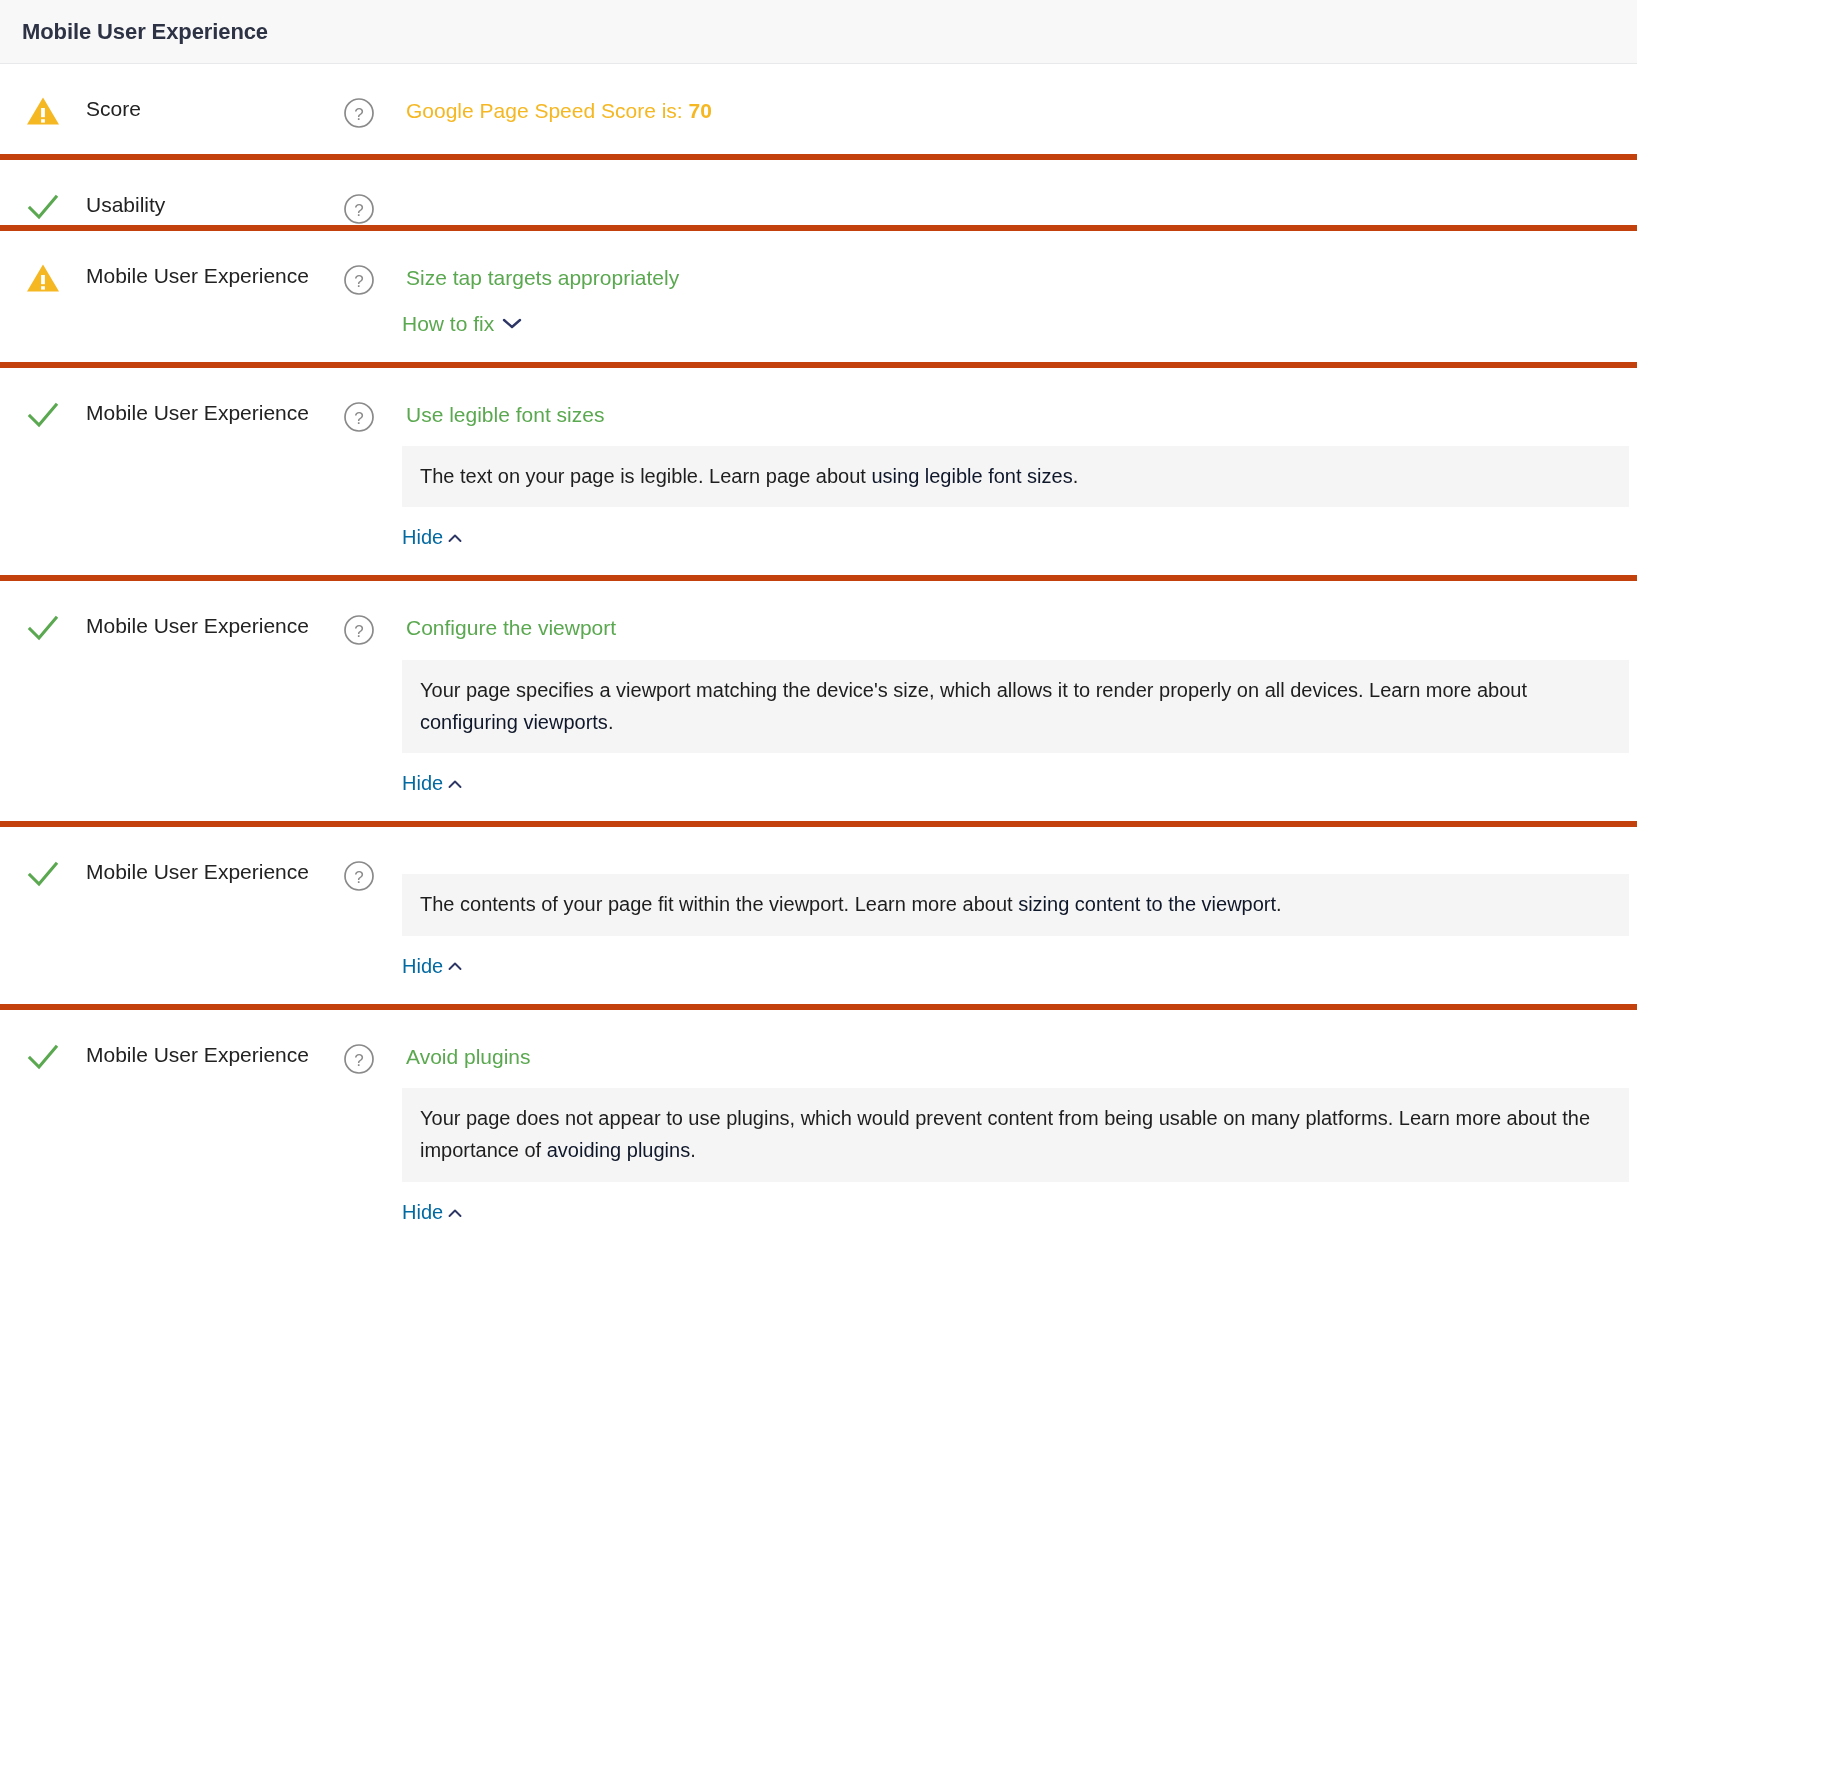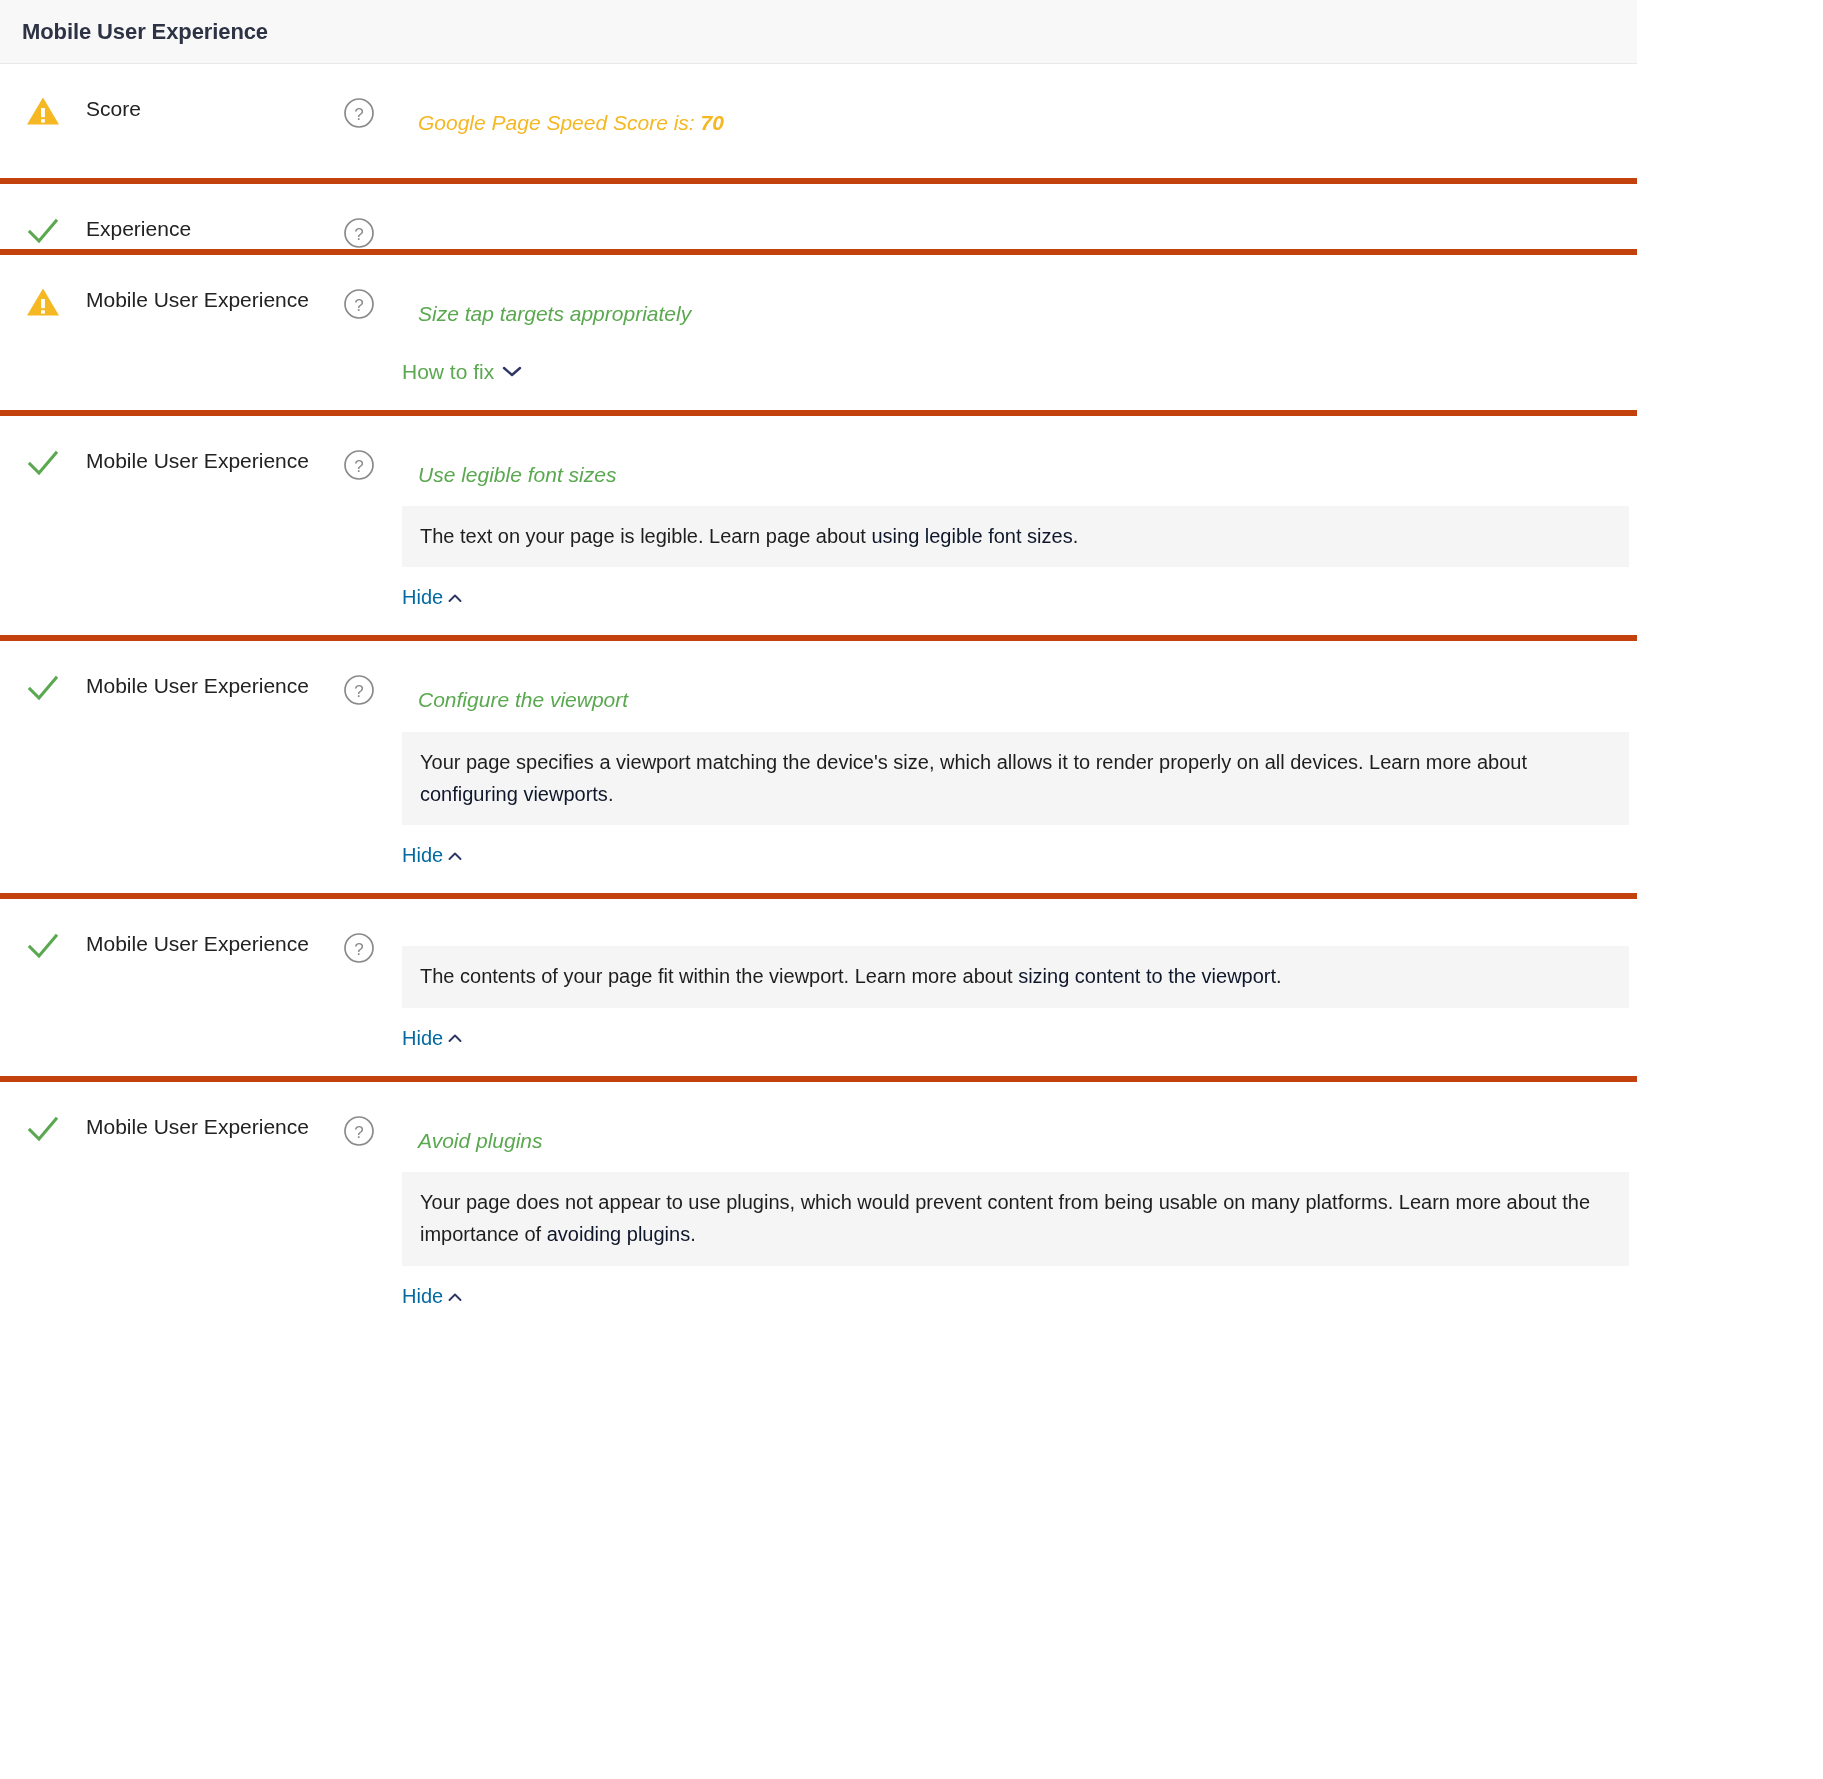--- a/index.html
+++ b/index.html
@@ -107,22 +107,21 @@
     vertical-align: middle;
     margin-left: 4px;
     position: relative;
     top: -1px;
   }
 
   
   .headline {
     font-size: 21px;
     line-height: 1.3;
-    margin: 16px;
-    font-style: italic;
+    margin: 4px;
   }
   .headline.warn { color: #f5b722; }
   .headline.ok   { color: #5aa84f; }
   .headline.link-ok { color: #5aa84f; cursor: pointer; }
 
   .howtofix {
     display: inline-block;
     margin-top: 16px;
     font-size: 21px;
     color: #5aa84f;
@@ -182,21 +181,21 @@
         <div class="col-content">
           <div class="headline warn"><span>Google Page Speed Score is: </span><span class="bold">70</span></div>
         </div>
       </div>
       <div class="row">
         <div class="col-status">
           <svg class="icon-check" viewBox="0 0 32 30" aria-hidden="true">
             <path d="M3 16 L12 25 L29 5" fill="none" stroke="#5aa84f" stroke-width="3.1" stroke-linecap="square" stroke-linejoin="miter"></path>
           </svg>
         </div>
-        <div class="col-label">Experience</div>
+        <div class="col-label">Usability</div>
         <div class="col-help">
           <svg class="icon-help" viewBox="0 0 32 32">
             <circle cx="16" cy="16" r="14" fill="none" stroke="#8a8a8a" stroke-width="1.7"></circle>
             <text x="16" y="22.5" text-anchor="middle" font-family="Liberation Sans, sans-serif" font-size="17" fill="#8a8a8a">?</text>
           </svg>
         </div>
       </div>
       <div class="row">
         <div class="col-status">
           <svg class="icon-warning" viewBox="0 0 34 30" aria-hidden="true">

